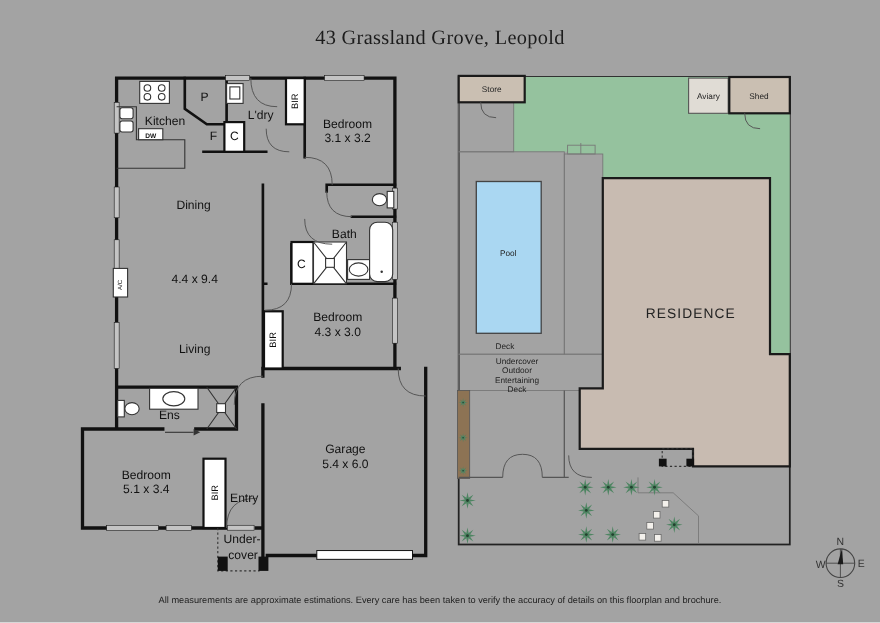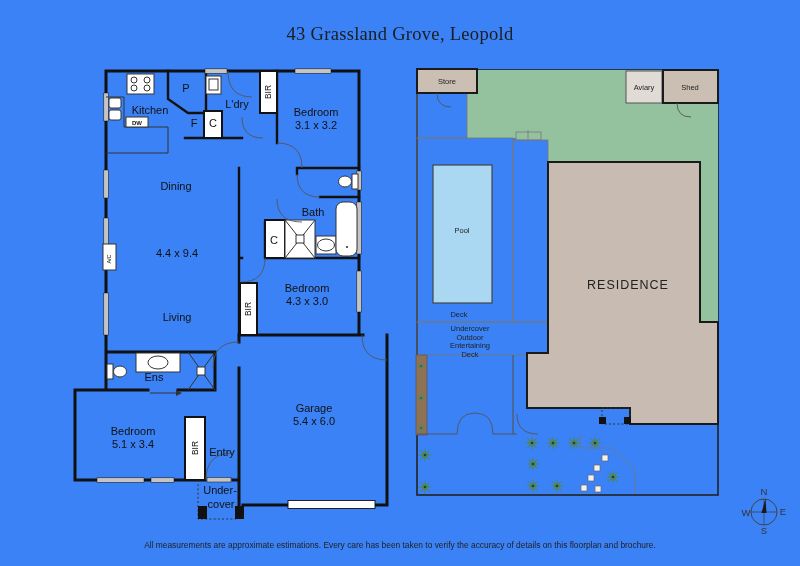--- a/index.html
+++ b/index.html
@@ -1,16 +1,16 @@
 <!DOCTYPE html>
 <html><head>
 <meta charset="utf-8">
 <style>
   html,body{margin:0;padding:0;background:#ffffff;}
-  .page{position:relative;width:800px;height:566px;background:#3b82f6;overflow:hidden;}
+  .page{position:relative;width:800px;height:566px;background:#a3a3a3;overflow:hidden;}
   svg{display:block;}
   .title-text{font-family:"Liberation Serif",serif;font-size:18.5px;fill:#1c1c1c;letter-spacing:.3px;text-anchor:middle;}
   .disclaimer-text{font-family:"Liberation Sans",sans-serif;font-size:8.4px;fill:#222;text-anchor:middle;}
   .lbl{font-family:"Liberation Sans",sans-serif;font-size:11px;fill:#111;text-anchor:middle;}
   .sm{font-size:8.5px;}
   .xs{font-size:6px;font-weight:bold;}
   .ac{font-size:5.5px;}
   .site-lbl{font-family:"Liberation Sans",sans-serif;font-size:7.5px;fill:#222;text-anchor:middle;}
   .res-lbl{font-family:"Liberation Sans",sans-serif;font-size:12.5px;fill:#222;text-anchor:middle;letter-spacing:1px;}
   .compass-lbl{font-family:"Liberation Sans",sans-serif;font-size:9.5px;fill:#333;text-anchor:middle;}

